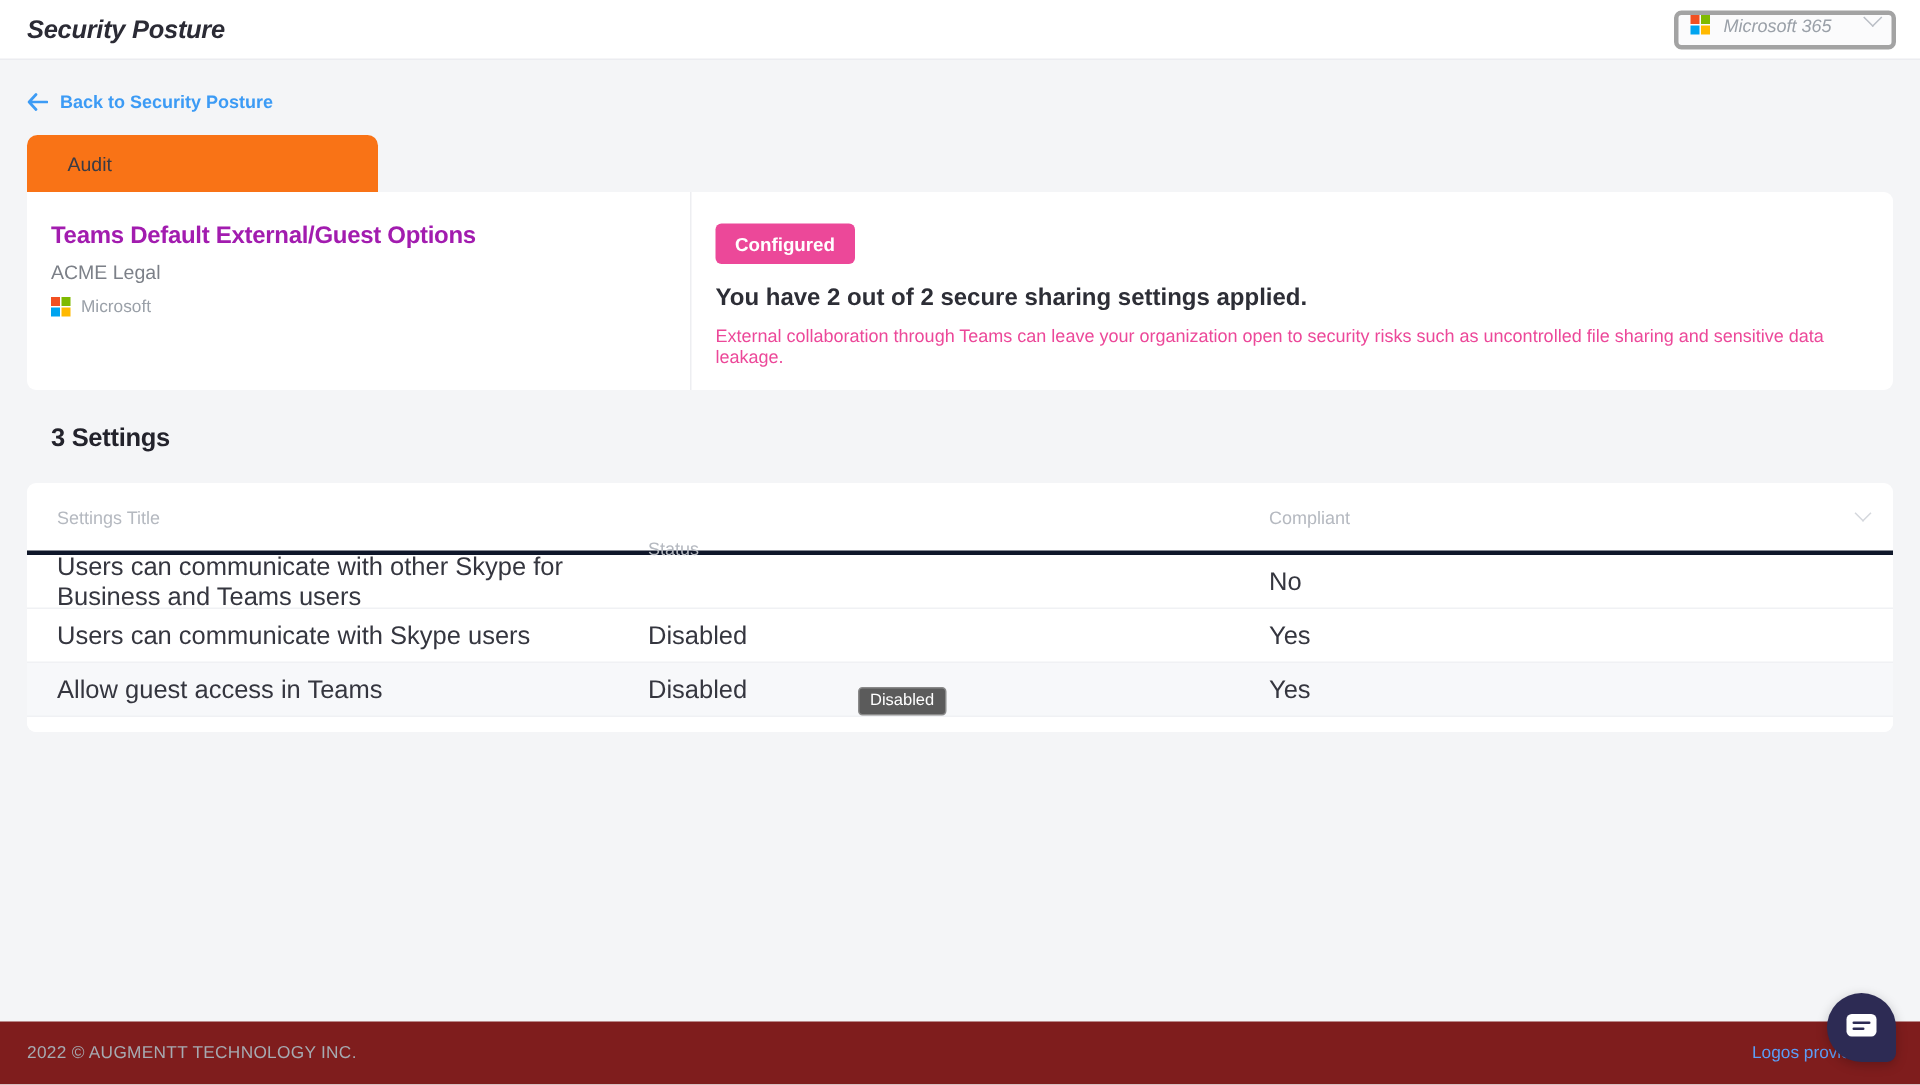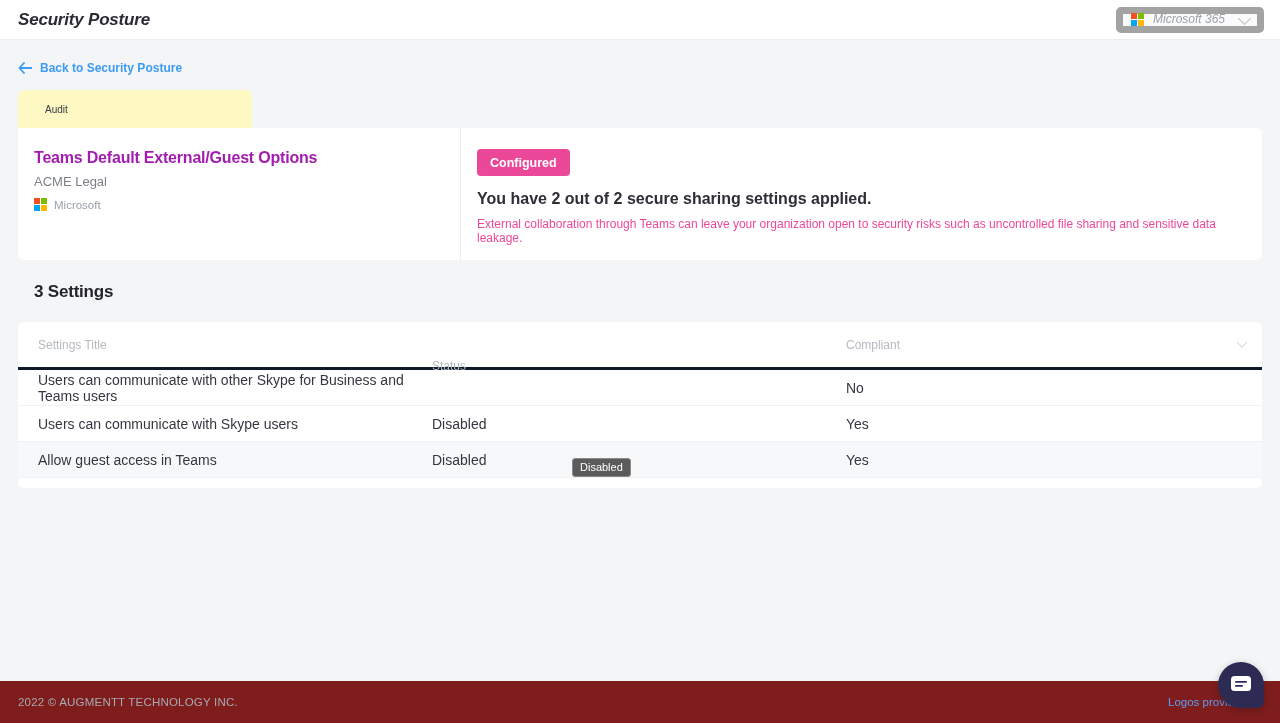--- a/index.html
+++ b/index.html
@@ -20,23 +20,23 @@
   }
   .page-title {
     margin-left: 18px;
     font-size: 17px; font-weight: bold; color: #2b2b35;
     letter-spacing: -0.2px;
   }
   .tenant-select {
     position: absolute; right: 16px; top: 7px;
     height: 26px; width: 148px;
     background: #fbfbfc;
-    border: 7px solid #a3a3a3;
+    border: 3px solid #a3a3a3;
     border-radius: 5px;
-    display: flex; align-items: flex-end;
+    display: flex; align-items: flex-start;
     padding: 0 8px;
     cursor: pointer;
   }
   .ms-logo { display: grid; grid-template-columns: 1fr 1fr; gap: 1px; flex: none; }
   .ms-logo i { display: block; }
   .ms-logo.sm i { width: 6px; height: 6px; }
   .ms-logo.md i { width: 6px; height: 6px; }
   .ms-logo i:nth-child(1) { background: #f25022; }
   .ms-logo i:nth-child(2) { background: #7fba00; }
   .ms-logo i:nth-child(3) { background: #00a4ef; }
@@ -58,25 +58,25 @@
     display: flex; align-items: center; gap: 8px;
     color: #3c9bf5; font-size: 12px; font-weight: bold;
     cursor: pointer; text-decoration: none;
   }
   .arrow-left { width: 14px; height: 12px; display: block; }
 
   
   .tabs { position: absolute; top: 90px; left: 18px; display: flex; }
   .tab {
     width: 234px; height: 38px;
-    background: #fef9c3;
+    background: #f97316;
     border-radius: 7px 7px 0 0;
     display: flex; align-items: center;
     padding-left: 27px;
-    font-size: 10px; color: #3a3b45;
+    font-size: 13px; color: #3a3b45;
     cursor: pointer;
   }
 
   
   .info-card {
     position: absolute; top: 128px; left: 18px;
     width: 1244px; height: 132px;
     background: #ffffff;
     border-radius: 0 6px 6px 6px;
     display: flex;
@@ -136,21 +136,21 @@
   .chev-sm {
     width: 8px; height: 8px;
     border-right: 1.3px solid #d4d7dc;
     border-bottom: 1.3px solid #d4d7dc;
     transform: rotate(45deg) translate(-2px, -2px);
   }
   .trow {
     display: flex; align-items: center;
     height: 36px;
     border-bottom: 1px solid #f0f1f4;
-    font-size: 14px; color: #35363f;
+    font-size: 17px; color: #35363f;
     position: relative;
   }
   .trow.hover { background: #f7f8fa; }
   .td-title { width: 414px; padding-left: 20px; }
   .td-status { width: 414px; }
   .td-compliant { flex: 1; }
   .table-foot { height: 10px; background: #ffffff; }
 
   
   .tooltip {

